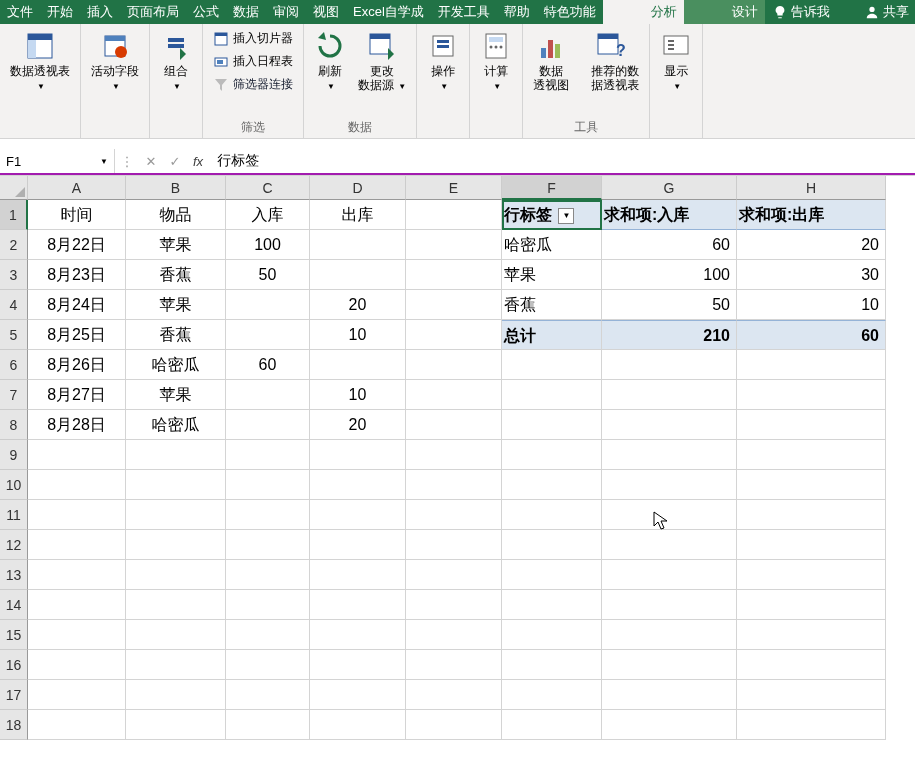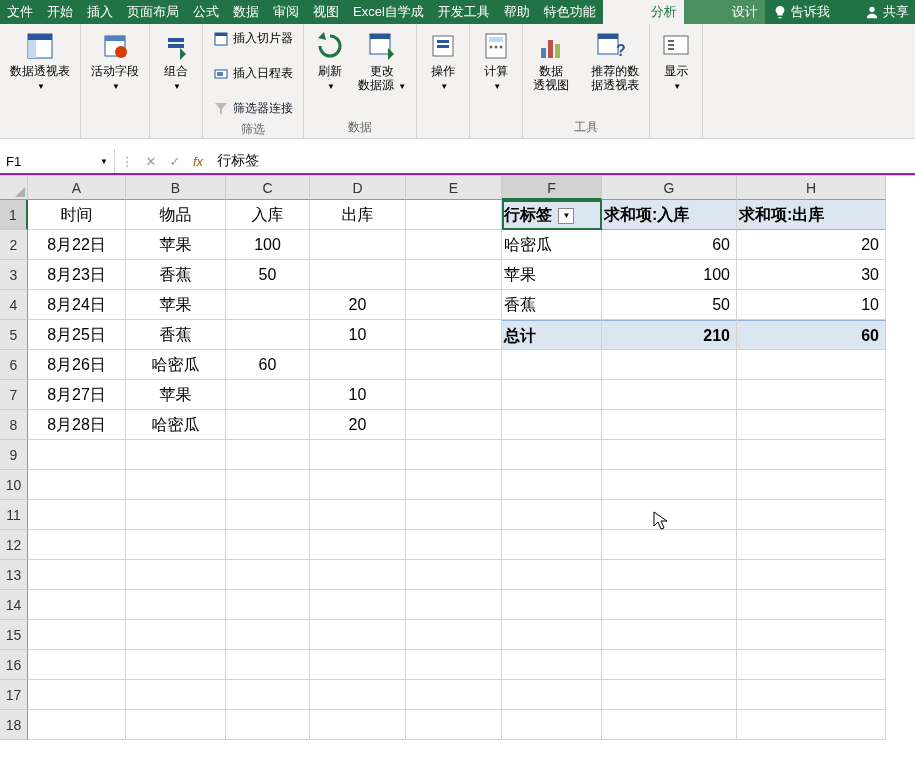--- a/index.html
+++ b/index.html
@@ -20,29 +20,29 @@
     .ribbon-group { border-right: 1px solid #d4d4d4; display: flex; flex-direction: column; justify-content: space-between; padding: 4px 6px 2px; }
     .ribbon-group-label { text-align: center; font-size: 12px; color: #666; padding-top: 2px; }
     .ribbon-group-content { display: flex; align-items: flex-start; gap: 4px; flex: 1; }
     .ribbon-btn-large { display: flex; flex-direction: column; align-items: center; justify-content: flex-start; padding: 2px 4px; cursor: pointer; min-width: 40px; }
     .ribbon-btn-large .icon { width: 32px; height: 32px; margin-bottom: 2px; }
     .ribbon-btn-large .label { font-size: 12px; text-align: center; line-height: 1.2; }
     .ribbon-btn-small { display: flex; align-items: center; gap: 4px; padding: 2px 4px; cursor: pointer; font-size: 12px; }
     .ribbon-btn-small.disabled { color: #0f172a; cursor: default; }
     .ribbon-btn-small .icon-sm { width: 16px; height: 16px; }
     .dropdown-arrow { font-size: 8px; margin-left: 2px; }
-    .vstack { display: flex; flex-direction: column; gap: 14px; }
+    .vstack { display: flex; flex-direction: column; gap: 2px; }
     
     
     .formula-bar-area { background: #fff; border-bottom: 1px solid #d4d4d4; }
     .formula-bar { display: flex; align-items: center; height: 26px; border-bottom: 2px solid #a21caf; }
     .name-box { width: 115px; border-right: 1px solid #d4d4d4; padding: 0 6px; display: flex; align-items: center; justify-content: space-between; height: 100%; }
     .name-box input { border: none; outline: none; width: 80%; font-size: 13px; }
     .fb-btn { width: 24px; text-align: center; color: #999; cursor: pointer; padding: 0 4px; }
-    .fx-label { font-style: italic; color: #a16207; padding: 0 6px; }
+    .fx-label { font-style: italic; color: #404040; padding: 0 6px; }
     .formula-input { flex: 1; padding: 0 8px; border: none; outline: none; font-size: 14px; }
     
     
     .sheet-area { position: relative; overflow: hidden; }
     .grid { display: grid; grid-template-columns: 28px 98px 100px 84px 96px 96px 100px 135px 149px; }
     .corner { background: #e6e6e6; border-right: 1px solid #ccc; border-bottom: 1px solid #999; height: 24px; position: relative; }
     .corner::after { content: ""; position: absolute; right: 2px; bottom: 2px; border-left: 10px solid transparent; border-bottom: 10px solid #b0b0b0; }
     .col-head { background: #e6e6e6; border-right: 1px solid #ccc; border-bottom: 1px solid #999; text-align: center; font-size: 14px; color: #333; height: 24px; line-height: 24px; cursor: pointer; }
     .col-head.sel { background: #d2d2d2; border-bottom: 2px solid #217346; }
     .row-head { background: #e6e6e6; border-right: 1px solid #999; border-bottom: 1px solid #ccc; text-align: center; font-size: 14px; color: #333; height: 30px; line-height: 30px; cursor: pointer; }

